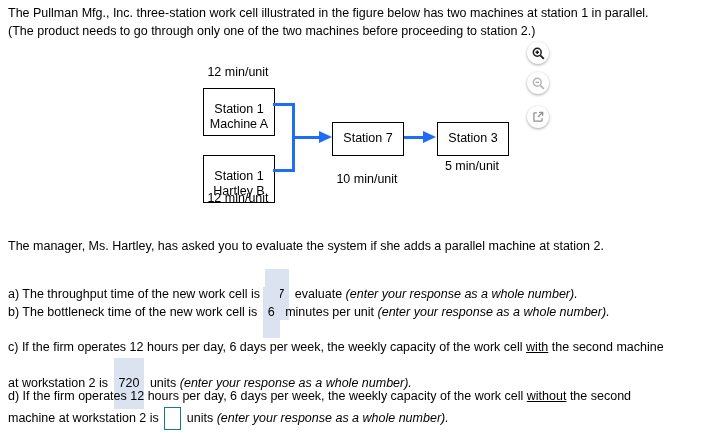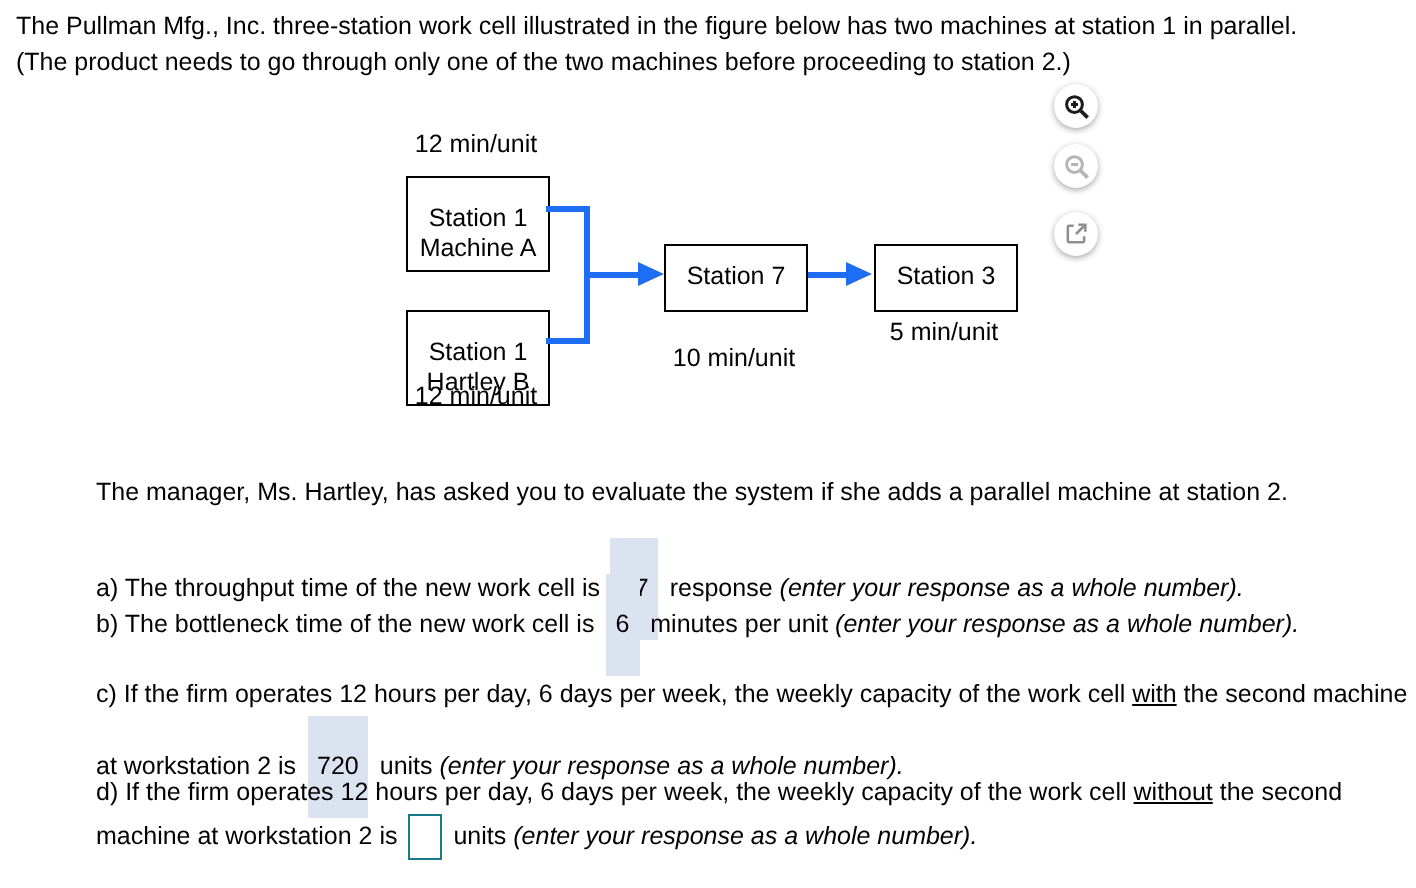--- a/index.html
+++ b/index.html
@@ -26,21 +26,21 @@
   .one-line { line-height:30px; }
   .rate { position:absolute; width:70px; text-align:center; white-space:nowrap; }
   .conn { position:absolute; background:var(--arrow-blue,#1e6ef5); }
   .arrow-head {
     position:absolute; width:0; height:0;
     border-top:6px solid transparent; border-bottom:6px solid transparent;
     border-left:13px solid var(--arrow-blue,#1e6ef5);
   }
 
   
-  .q-row, .q-line { position:absolute; left:8px; white-space:nowrap; line-height:21px;margin-left:40px; }
+  .q-row, .q-line { position:absolute; left:8px; white-space:nowrap; line-height:21px; }
   .answer-highlight {
     display:inline-block; background:var(--answer-highlight,#dbe3f1);
     padding:19px 5px; margin:0 2px; vertical-align:middle; line-height:13px;
   }
   .answer-input {
     display:inline-block; width:15px; height:21px; background:#fff;
     border:1.5px solid var(--input-border,#16798c);
     vertical-align:middle; margin:0 2px;
   }
   .u { text-decoration:underline; }
@@ -115,21 +115,21 @@
   <div class="diag-box one-line" style="left:437px; top:122px; width:70px; height:32px;">
     <span>Station 3</span>
   </div>
   <div class="rate" style="left:437px; top:159px;">5 min/unit</div>
 
   <div class="q-line" style="top:236px;">The manager, Ms. Hartley, has asked you to evaluate the system if she adds a parallel machine at station 2.</div>
 
   <div class="q-row" style="top:269px;">
     <span>a) The throughput time of the new work cell is</span>
     <span class="answer-highlight">27</span>
-    <span>response</span>
+    <span>evaluate</span>
     <em>(enter your response as a whole number).</em>
   </div>
 
   <div class="q-row" style="top:287px;">
     <span>b) The bottleneck time of the new work cell is</span>
     <span class="answer-highlight">6</span>
     <span>minutes per unit</span>
     <em>(enter your response as a whole number).</em>
   </div>
 

